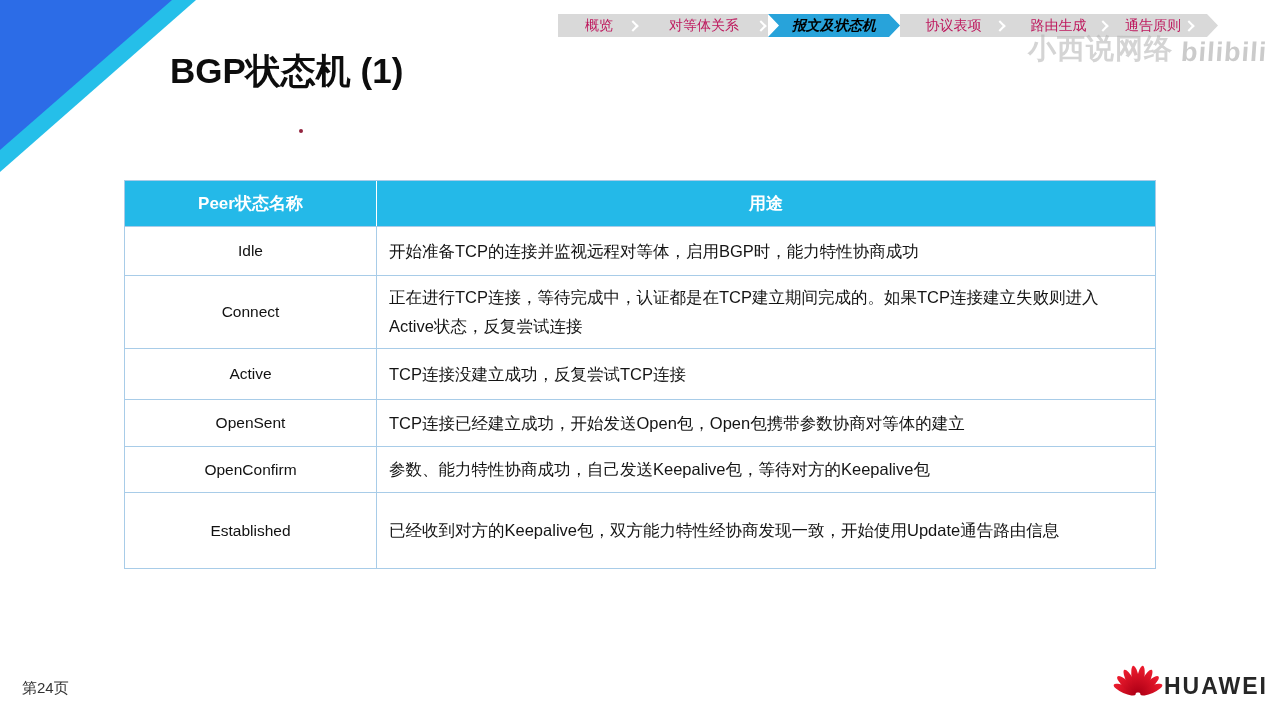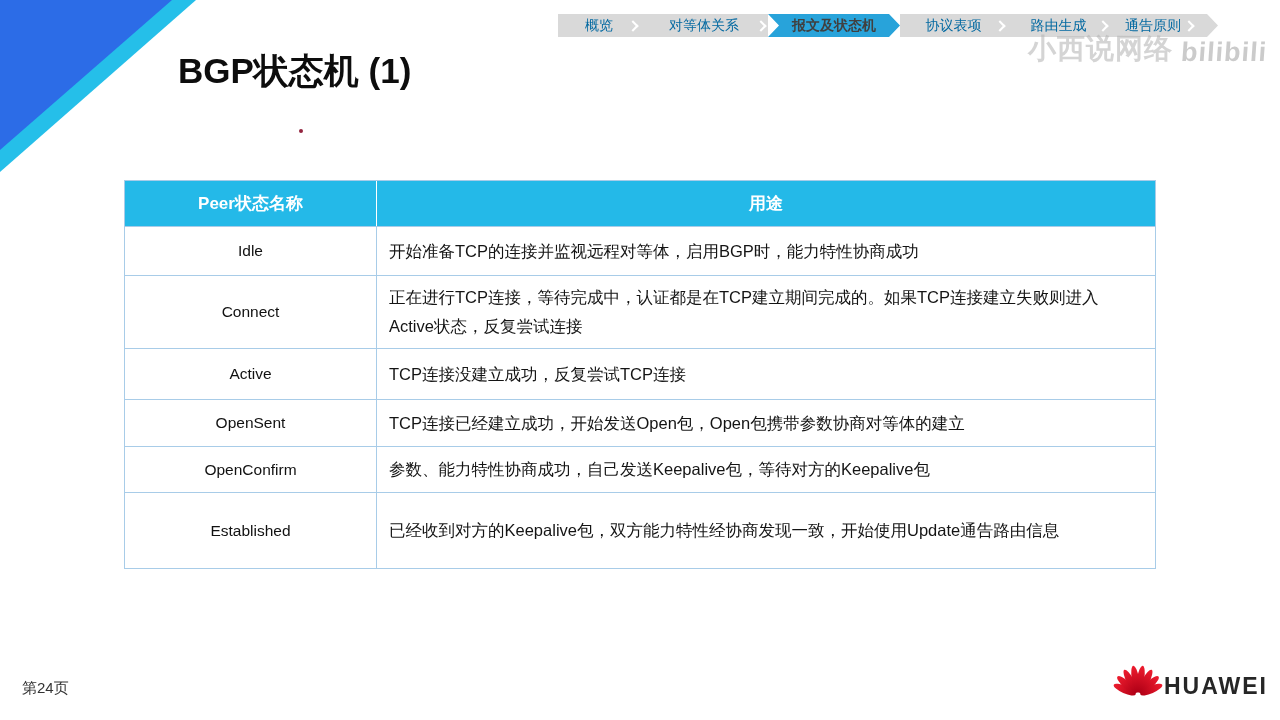--- a/index.html
+++ b/index.html
@@ -7,39 +7,39 @@
     position:relative;width:1280px;height:720px;background:#ffffff;overflow:hidden;
     font-family:"Liberation Sans","DejaVu Sans",sans-serif;
   }
   
   .deco-cyan{position:absolute;left:0;top:0;width:196px;height:172px;background:#25bfe9;
     clip-path:polygon(0 0,100% 0,0 100%);}
   .deco-blue{position:absolute;left:0;top:0;width:172px;height:150px;background:#2c6ce7;
     clip-path:polygon(0 0,100% 0,0 100%);}
   
   .nav{position:absolute;left:558px;top:14px;height:23px;display:flex;}
-  .nav-item{position:relative;height:23px;background:#d9d9d9;color:#0369a1;
+  .nav-item{position:relative;height:23px;background:#d9d9d9;color:#be185d;
     font-size:14px;display:flex;align-items:center;justify-content:center;}
   .nav-item:not(.active)::after{
     content:'';position:absolute;right:3px;top:50%;width:6px;height:6px;
     border-top:2px solid #ffffff;border-right:2px solid #ffffff;
     transform:translateY(-50%) rotate(45deg);}
-  .nav-item.active{background:#28a3da;color:#404040;font-weight:bold;
-    clip-path:polygon(0 0,calc(100% - 11px) 0,100% 50%,calc(100% - 11px) 100%,0 100%,11px 50%);}
+  .nav-item.active{background:#28a3da;color:#000000;font-weight:bold;
+    clip-path:polygon(0 0,calc(100% - 11px) 0,100% 50%,calc(100% - 11px) 100%,0 100%,11px 50%);font-style:italic;}
   .nav-tail{height:23px;width:22px;background:#d9d9d9;
     clip-path:polygon(0 0,calc(100% - 11px) 0,100% 50%,calc(100% - 11px) 100%,0 100%);}
   .w0{width:82px}.w1{width:128px}.w2{width:132px}.w3{width:107px}.w4{width:103px}.w5{width:86px}
   
   .watermark{position:absolute;left:1028px;top:30px;width:250px;display:flex;align-items:flex-end;
     pointer-events:none;}
   .wm-cn{font-size:28px;font-weight:bold;color:rgba(176,176,176,0.55);letter-spacing:1px;}
   .wm-bili{font-size:27px;font-weight:800;color:rgba(168,168,168,0.6);margin-left:8px;
     letter-spacing:1px;transform:skewX(-4deg);}
   
-  .title{position:absolute;left:178px;top:48px;margin:0;font-size:35px;font-weight:bold;
+  .title{position:absolute;left:170px;top:48px;margin:0;font-size:35px;font-weight:bold;
     color:#0d0d0d;}
   .bullet-dot{position:absolute;left:299px;top:129px;width:4px;height:4px;border-radius:50%;
     background:#93243f;}
   
   .table{position:absolute;left:124px;top:180px;width:1032px;border:1px solid #a8cce8;
     box-sizing:border-box;}
   .tr{display:flex;}
   .tr + .tr{border-top:1px solid #a8cce8;}
   .td{display:flex;align-items:center;box-sizing:border-box;}
   .td.state{width:252px;justify-content:center;border-right:1px solid #a8cce8;

